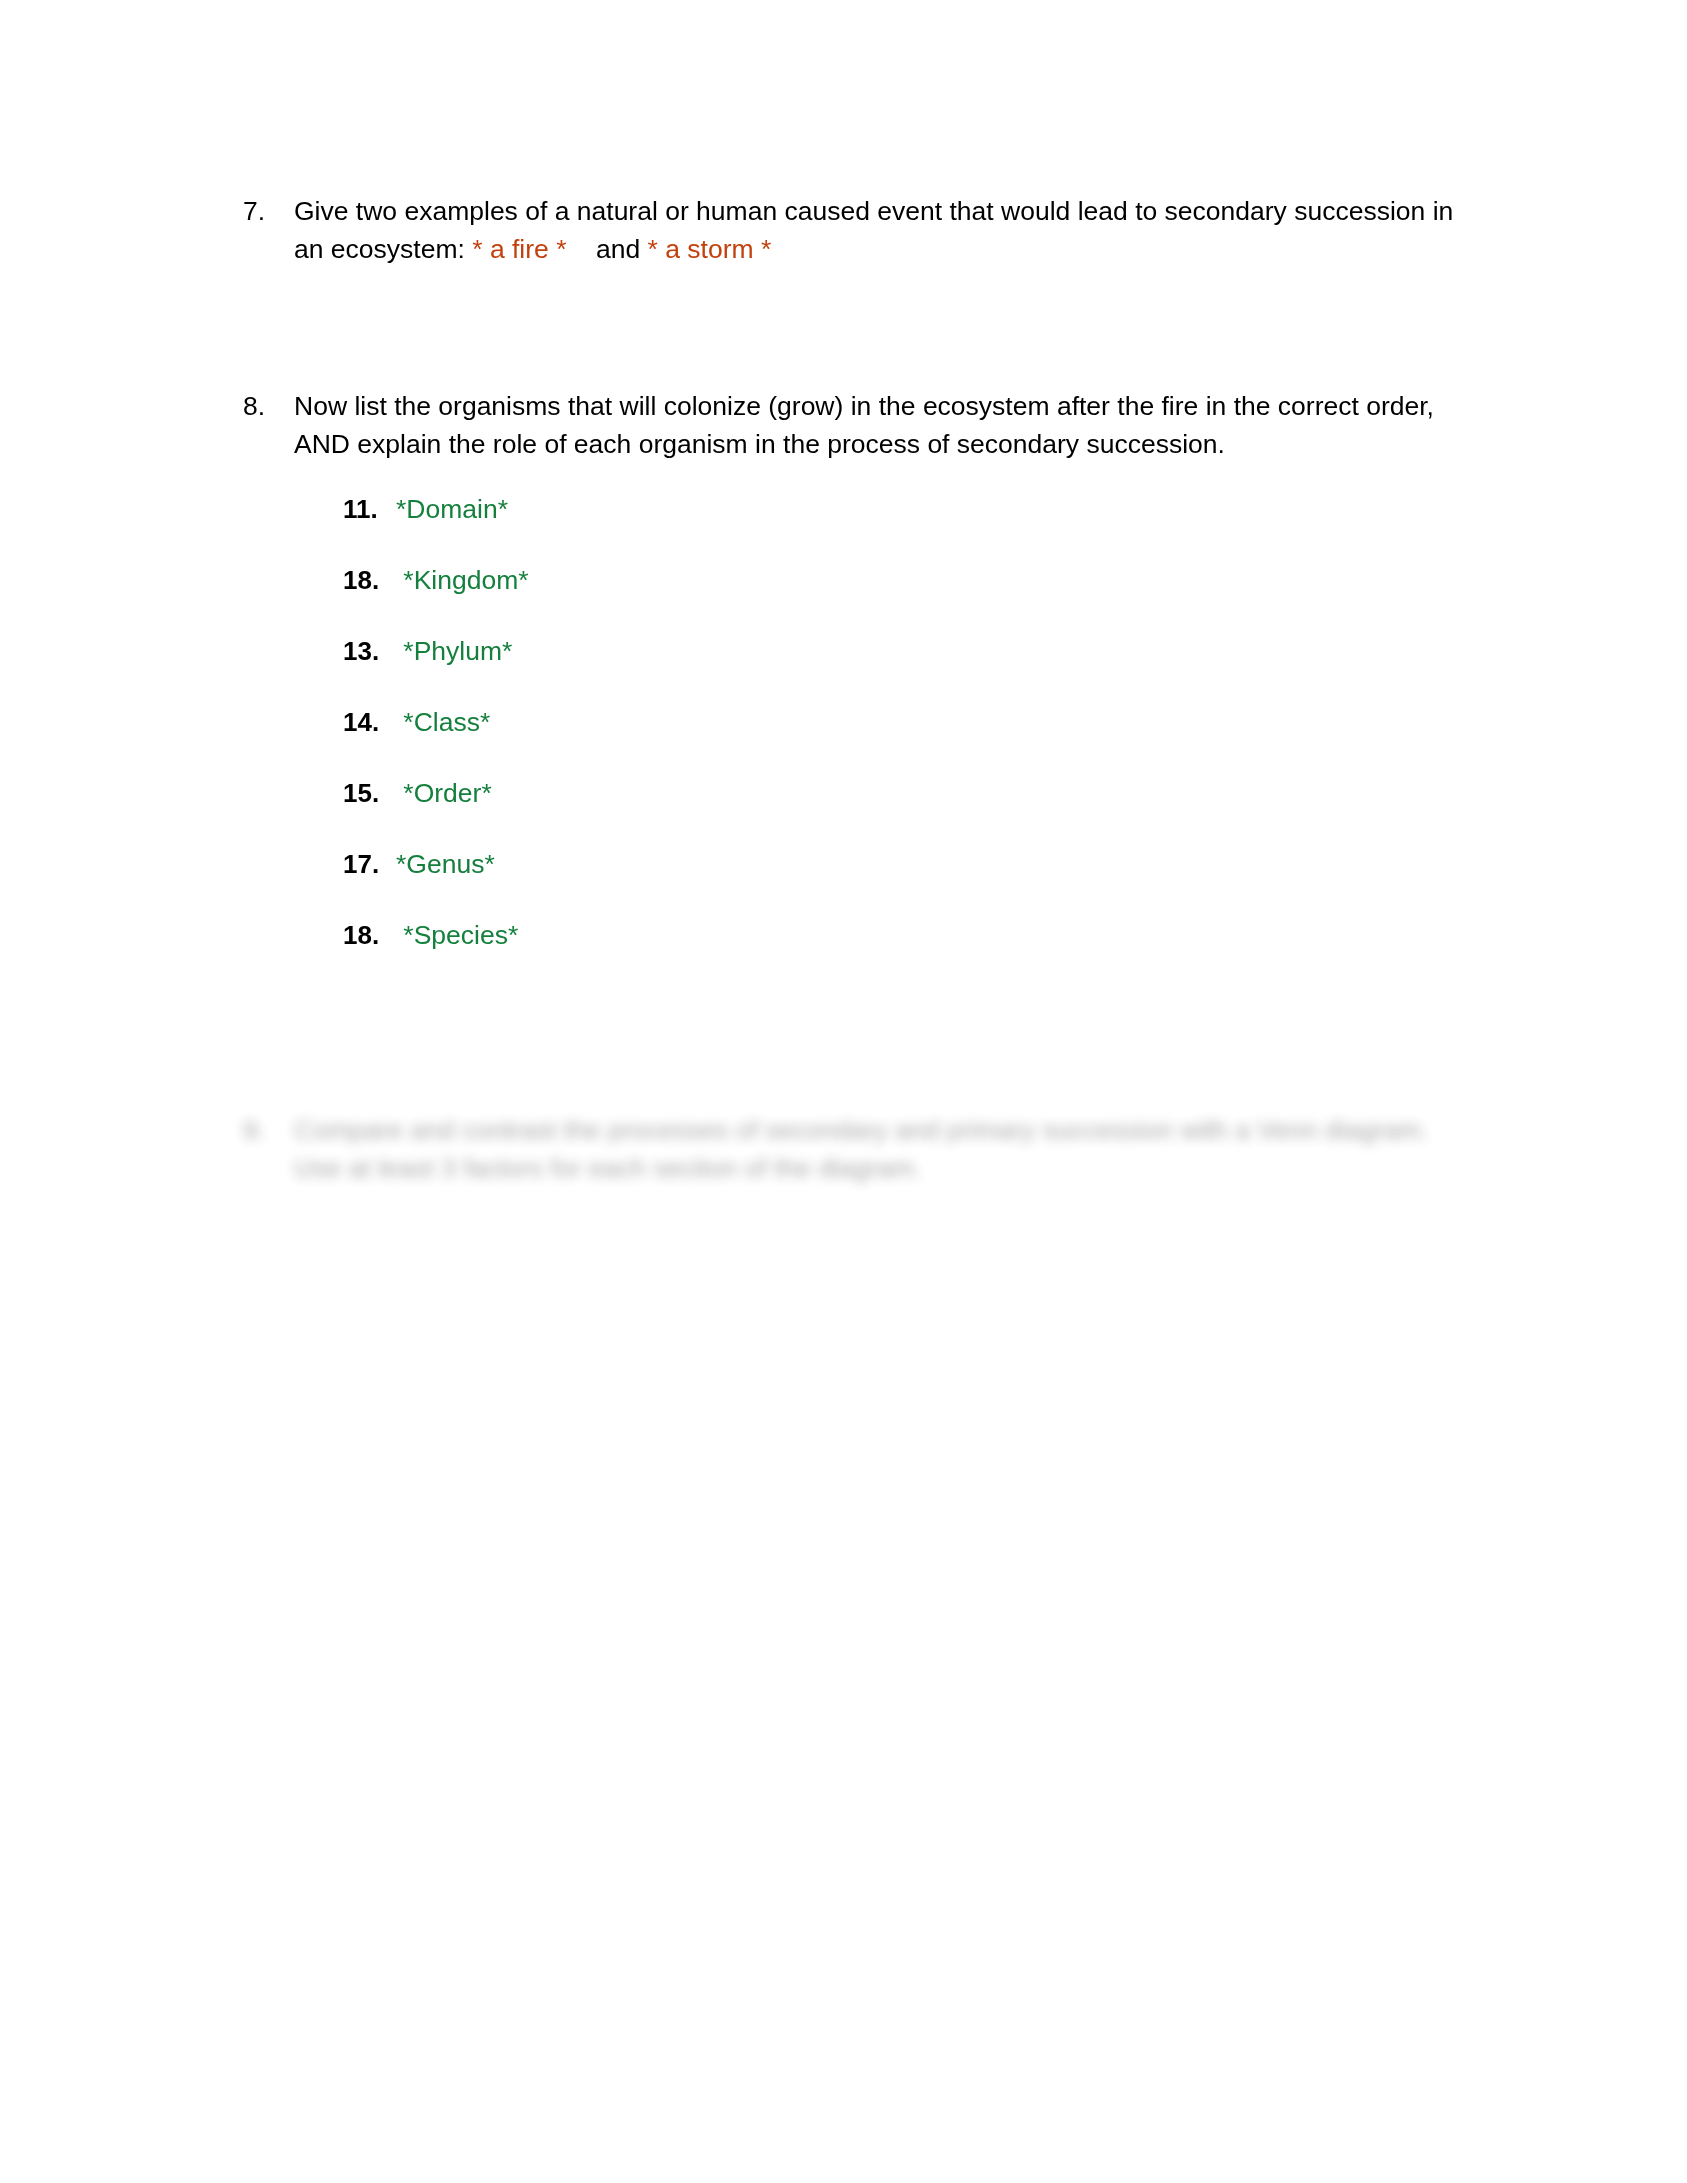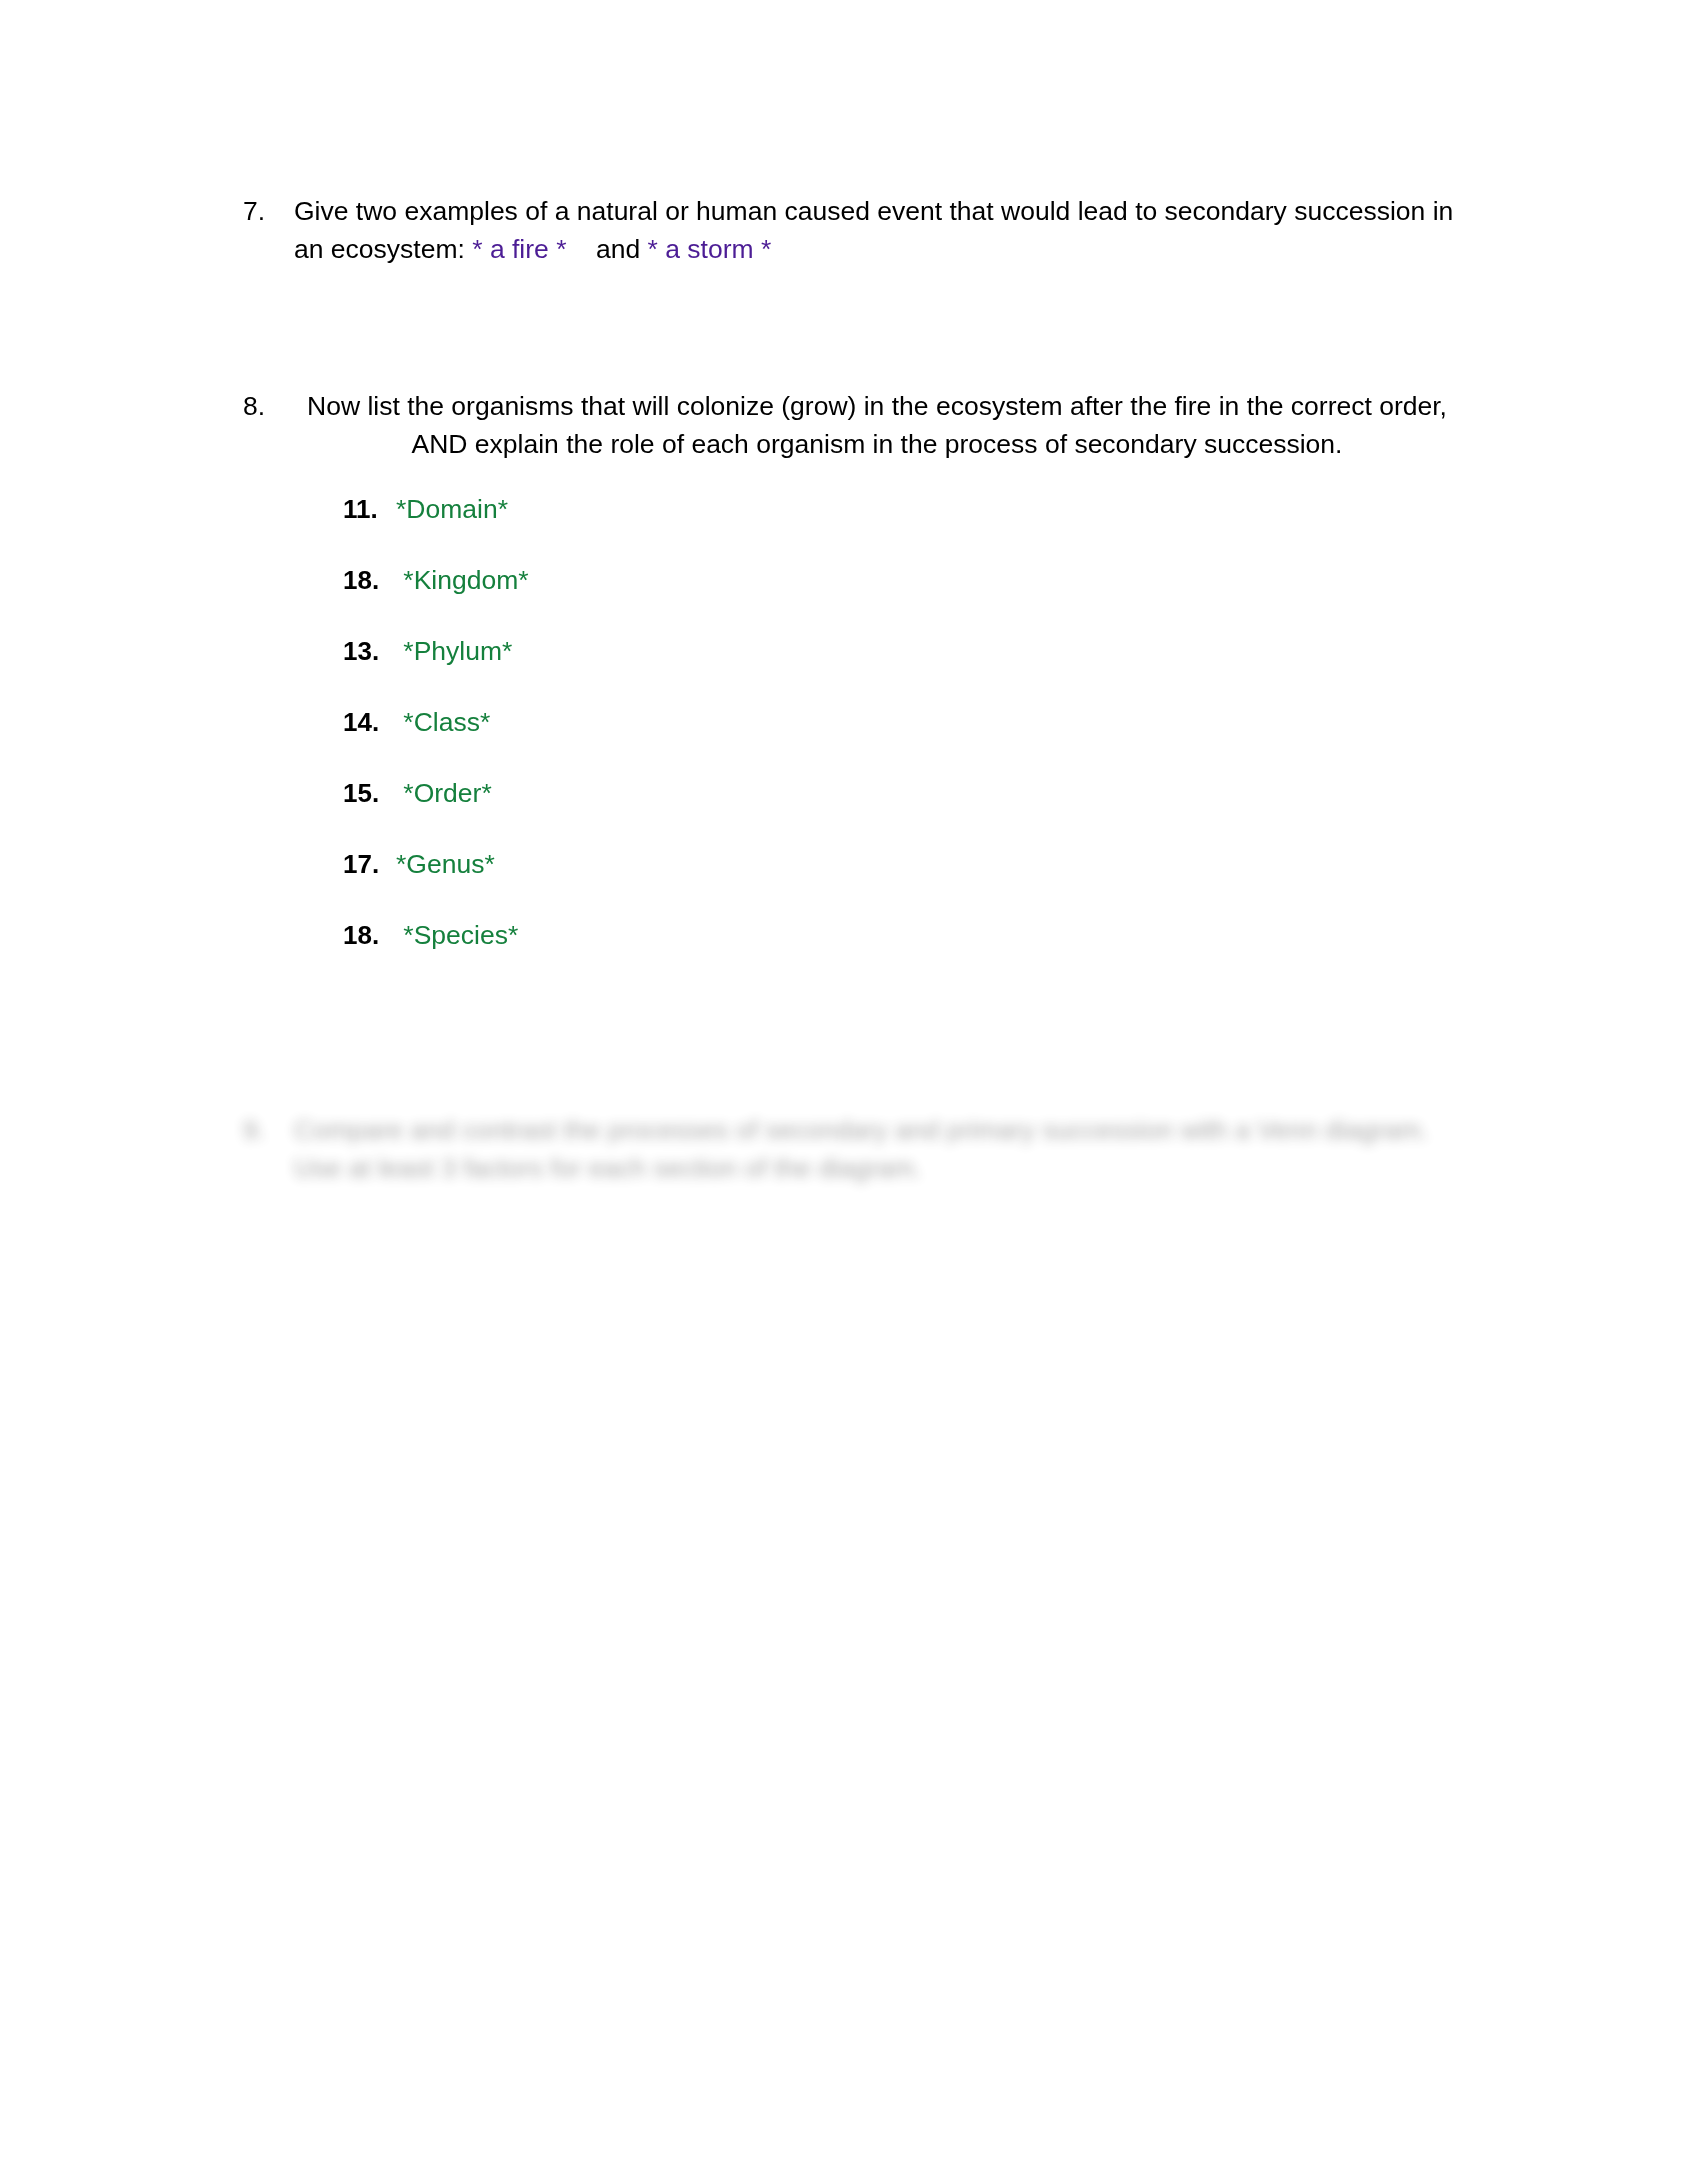--- a/index.html
+++ b/index.html
@@ -38,27 +38,27 @@
   .q-body {
     font-size: 26.5px;
     line-height: 38px;
     color: #000000;
   }
 
   #question-7 { left: 243px; top: 192px; width: 1217px; }
   #question-7 .q-body { width: 1166px; }
 
   #question-8 { left: 243px; top: 387px; width: 1217px; }
-  #question-8 .q-body { width: 1166px; text-align: center; }
+  #question-8 .q-body { width: 1166px; }
 
   #question-9 { left: 243px; top: 1111px; width: 1217px; }
   #question-9 .q-body { width: 1166px; }
 
   .answer-red {
-    color: #4c1d95;
+    color: #c2410c;
   }
   .sp { white-space: pre; }
 
   
   .blurred {
     filter: blur(6px);
     opacity: 0.42;
     -webkit-filter: blur(6px);
   }
   .blurred .q-marker,

